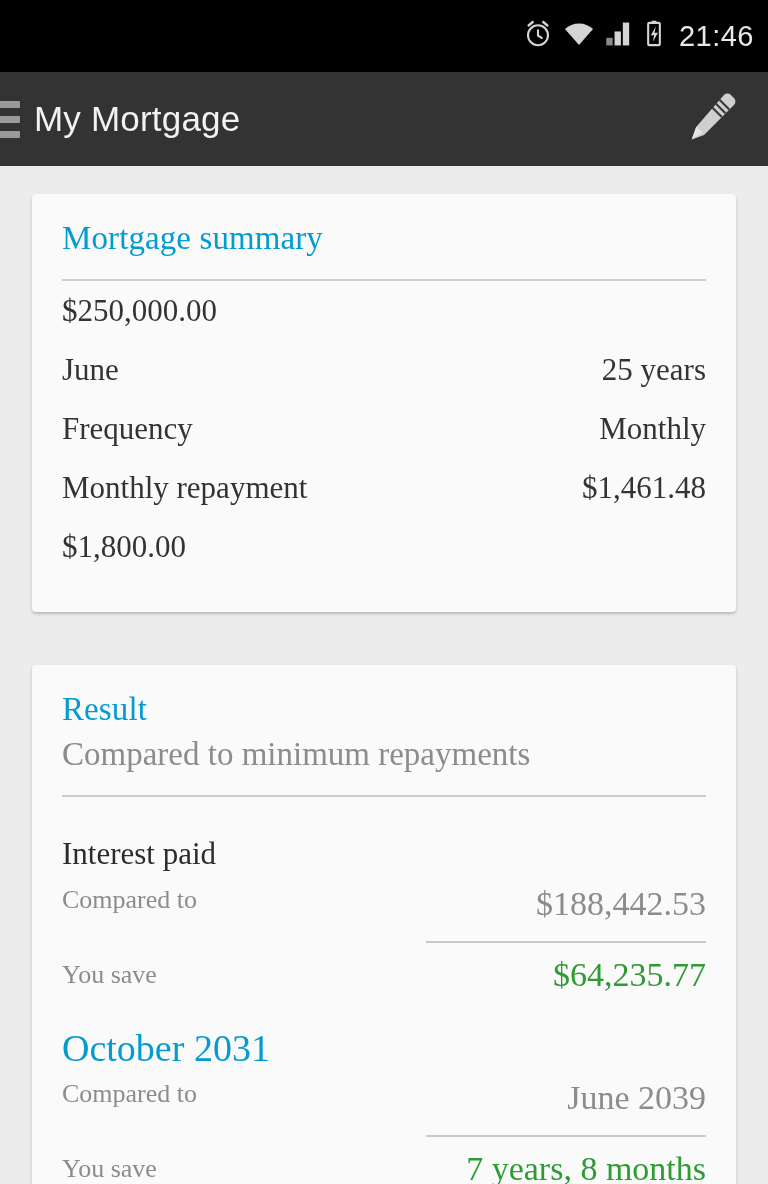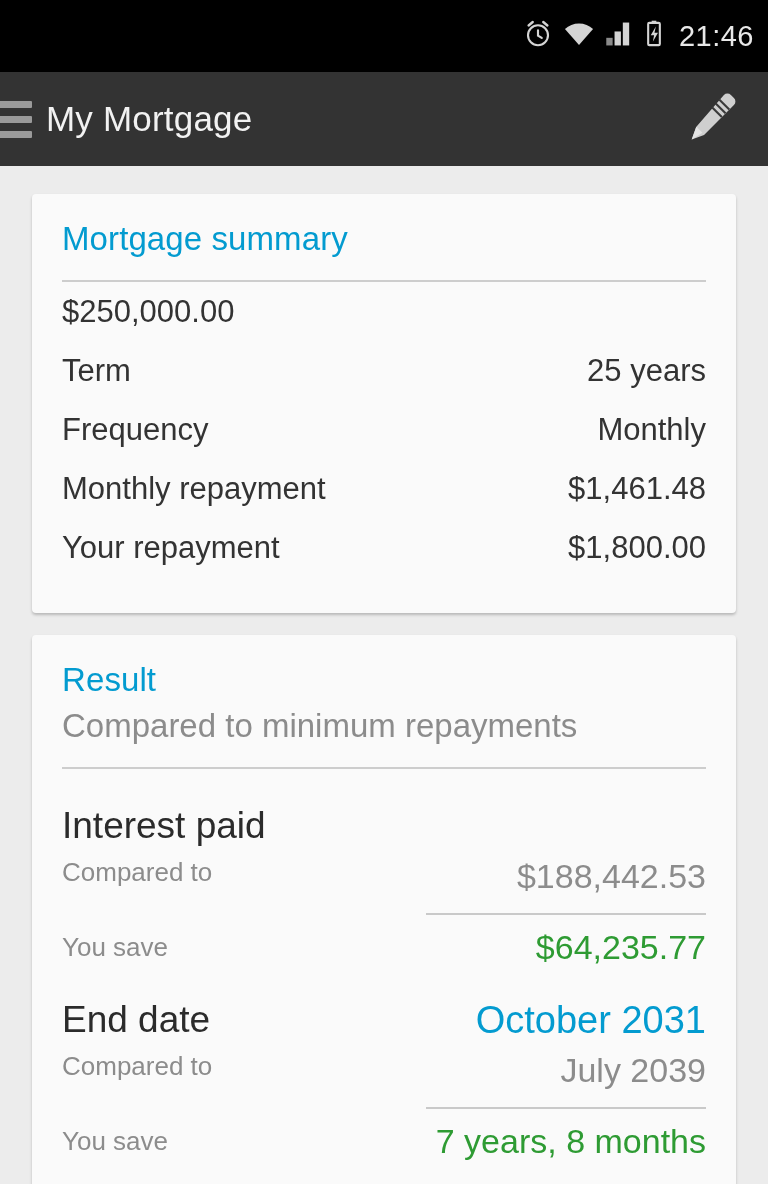--- a/index.html
+++ b/index.html
@@ -33,21 +33,21 @@
     letter-spacing: 0.5px;
     margin-left: 4px;
   }
 
   
   .app-bar {
     height: 94px;
     background: #333333;
     display: flex;
     align-items: center;
-    padding-left: 12px;
+    padding-left: 0;
     padding-right: 26px;
   }
   .hamburger {
     width: 34px;
     margin-left: -14px;
     display: flex;
     flex-direction: column;
     justify-content: center;
     gap: 8px;
     flex: none;
@@ -77,21 +77,22 @@
 
   
   .content {
     padding: 28px 32px 0 32px;
   }
   .card {
     background: #fafafa;
     border-radius: 4px;
     box-shadow: 0 2px 3px rgba(0,0,0,0.22);
     padding: 0 30px;
-    margin-bottom: 22px;
+    margin-bottom: 53px;
+    font-family: Liberation Serif, serif;
   }
   .card-header { padding-top: 26px; }
   .card-title {
     color: #039bd0;
     font-size: 33px;
     font-weight: normal;
     letter-spacing: 0.1px;
   }
   .card-subtitle {
     color: #8c8c8c;
@@ -120,21 +121,21 @@
   .row-value {
     color: #333333;
     font-size: 31px;
     text-align: right;
     white-space: nowrap;
   }
 
   
   .result-group { padding-top: 14px; }
   .row.primary { min-height: 62px; align-items: center; }
-  .row.primary .row-label { font-size: 37px; color: #2b2b2b; }
+  .row.primary .row-label { font-size: 31px; color: #2b2b2b; }
   .row.primary .row-value { font-size: 38px; color: #039bd0; }
 
   .row.compare { min-height: 54px; align-items: flex-start; }
   .row.compare .row-label { font-size: 26px; color: #8c8c8c; }
   .row.compare .row-value { font-size: 34px; color: #8c8c8c; }
 
   .row.save { min-height: 56px; align-items: center; gap: 11px; }
   .row.save .row-label { font-size: 26px; color: #8c8c8c; }
   .row.save .row-value { font-size: 34px; color: #2e9b33; }
 
@@ -203,33 +204,32 @@
   <div class="card">
     <div class="card-header">
       <div class="card-title">Mortgage summary</div>
       <div class="card-rule"></div>
     </div>
     <div class="card-body">
       <div class="row">
         <span class="row-value">$250,000.00</span>
       </div>
       <div class="row">
-        <span class="row-label">Term</span>
+        <span class="row-label">June</span>
         <span class="row-value">25 years</span>
       </div>
       <div class="row">
         <span class="row-label">Frequency</span>
         <span class="row-value">Monthly</span>
       </div>
       <div class="row">
         <span class="row-label">Monthly repayment</span>
         <span class="row-value">$1,461.48</span>
       </div>
       <div class="row">
-        <span class="row-label">Your repayment</span>
         <span class="row-value">$1,800.00</span>
       </div>
     </div>
   </div>
 
   <div class="card">
     <div class="card-header">
       <div class="card-title">Result</div>
       <div class="card-subtitle">Compared to minimum repayments</div>
       <div class="card-rule"></div>
@@ -246,26 +246,25 @@
         </div>
         <div class="sum-rule"></div>
         <div class="row save">
           <span class="row-label">You save</span>
           <span class="row-value">$64,235.77</span>
         </div>
       </div>
 
       <div class="result-group">
         <div class="row primary">
-          <span class="row-label">End date</span>
           <span class="row-value">October 2031</span>
         </div>
         <div class="row compare">
           <span class="row-label">Compared to</span>
-          <span class="row-value">July 2039</span>
+          <span class="row-value">June 2039</span>
         </div>
         <div class="sum-rule"></div>
         <div class="row save">
           <span class="row-label">You save</span>
           <span class="row-value">7 years, 8 months</span>
         </div>
       </div>
 
     </div>
   </div>

